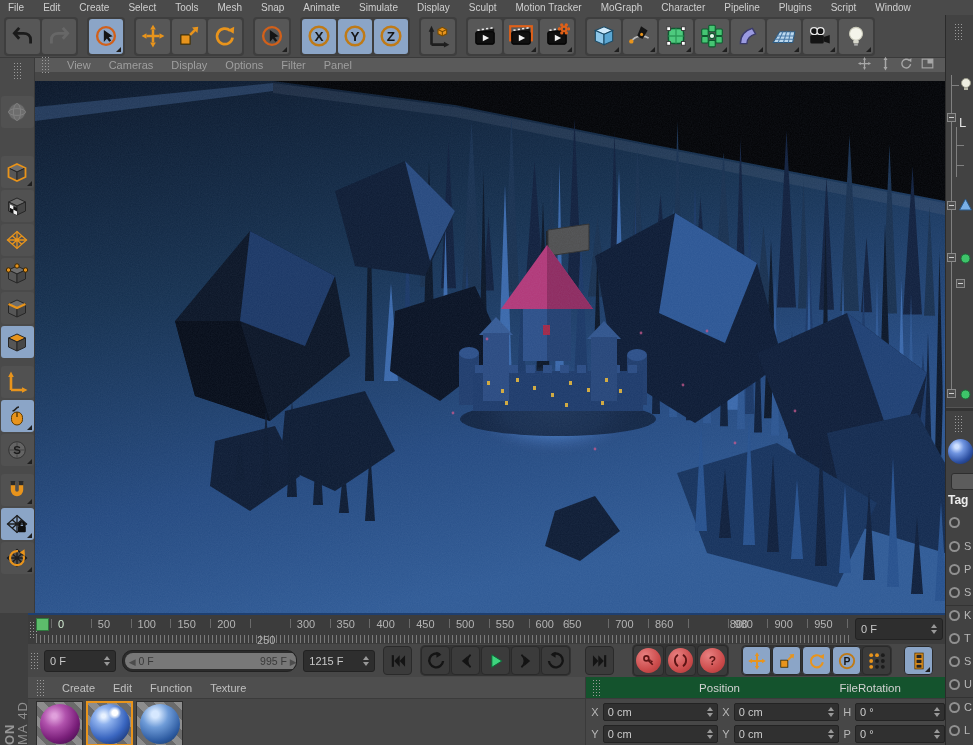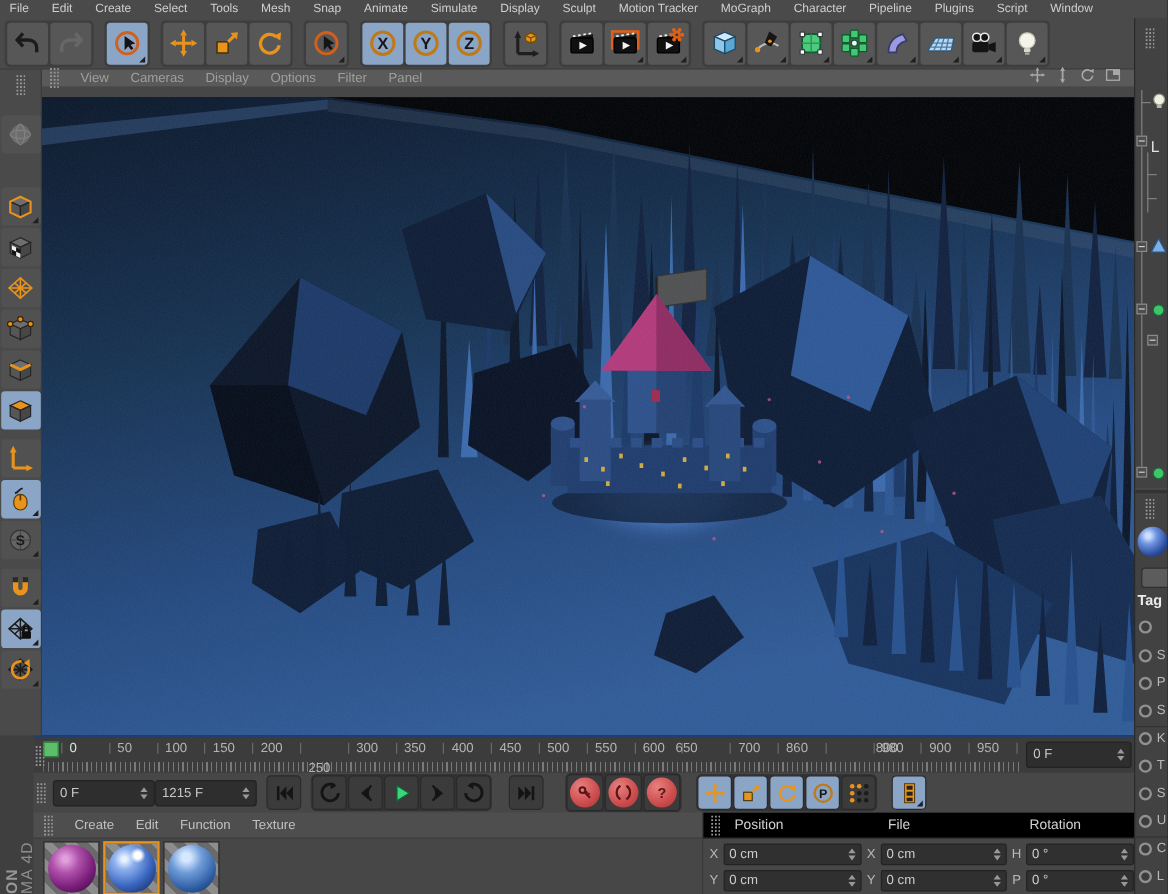--- a/index.html
+++ b/index.html
@@ -91,22 +91,22 @@
       background:repeating-linear-gradient(45deg,#8d8d8d 0 7px,#6a6a6a 7px 14px);
       border:1px solid #2e2e2e;display:flex;align-items:center;justify-content:center;}
   .swatch.sel{border:2px solid #e8941c;}
   .ball{width:40px;height:40px;border-radius:50%;}
   .ball.purple{background:radial-gradient(circle at 36% 30%,#e0a0dc 0 6%,#b052ac 30%,#7a1f7a 62%,#3c0c46 92%);}
   .ball.blueshiny{background:radial-gradient(circle at 62% 22%,#ffffff 0 7%,rgba(255,255,255,0) 16%),
       radial-gradient(circle at 34% 30%,#e8f2ff 0 5%,#8fb2ee 22%,#3a66c0 58%,#142e6a 90%);}
   .ball.bluematte{background:radial-gradient(circle at 38% 26%,#d6e8ff 0 9%,#6f9cd8 34%,#2c5aa0 70%,#16355e 95%);}
   #coords{position:absolute;left:585px;top:677px;width:360px;height:68px;background:#474747;
           border-left:1px solid #3a3a3a;box-sizing:border-box;overflow:hidden;}
-  #coordHead{height:21px;background:#000000;border-bottom:1px solid #3b3b3b;display:flex;
-             align-items:center;}
+  #coordHead{height:21px;background:#14532d;border-bottom:1px solid #3b3b3b;display:flex;
+             align-items:center;text-align:right;}
   .chead{font-size:11.5px;color:#d2d2d2;}
   .crow{display:flex;align-items:center;margin-top:4px;padding-left:4px;gap:3px;}
   .clab{width:10px;font-size:11px;color:#b8b8b8;text-align:center;}
   .cfield{height:18px;background:#303030;border:1px solid #232323;border-radius:2px;color:#cccccc;
           font-size:11px;display:flex;align-items:center;justify-content:space-between;
           padding:0 4px;box-sizing:border-box;}
   
   #rightstrip{position:absolute;left:945px;top:15px;width:28px;height:730px;background:#424242;
               border-left:1px solid #2b2b2b;box-sizing:border-box;overflow:hidden;}
   .treeline{position:absolute;background:#808080;}
@@ -788,20 +788,26 @@
 
   <div id="transport">
     <div class="gripv" style="margin-right:6px"></div>
     <div class="fbox" style="width:85px">
       <span>0 F</span>
       <span class="stepper">
           <i class="u"></i>
           <i class="d"></i>
         </span>
     </div>
+    <div id="rangeBar">
+      <div id="rangePill">
+        <span><span class="rarrow">◀</span> <span>0 F</span></span>
+        <span><span>995 F</span> <span class="rarrow">▶</span></span>
+      </div>
+    </div>
     <div class="fbox" style="width:85px;margin-right:8px">
       <span>1215 F</span>
       <span class="stepper">
           <i class="u"></i>
           <i class="d"></i>
         </span>
     </div>
     <span id="tbuttons" style="display:flex;align-items:center">
         <div class="ttile" style="margin-right: 8px;">
           <svg viewBox="0 0 24 24">

